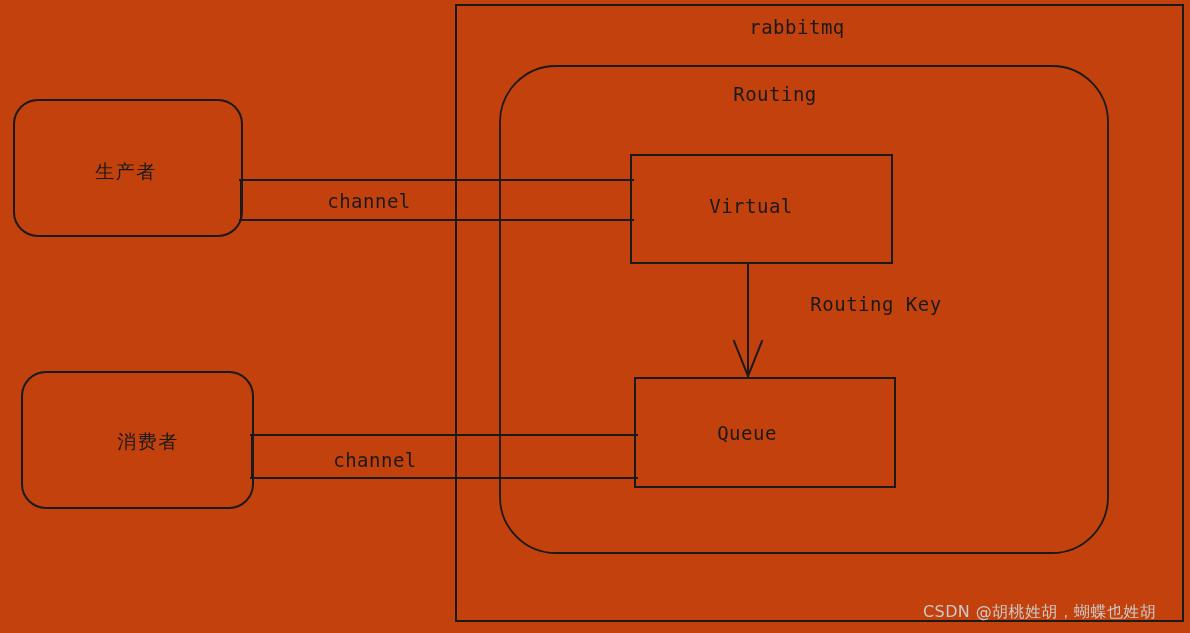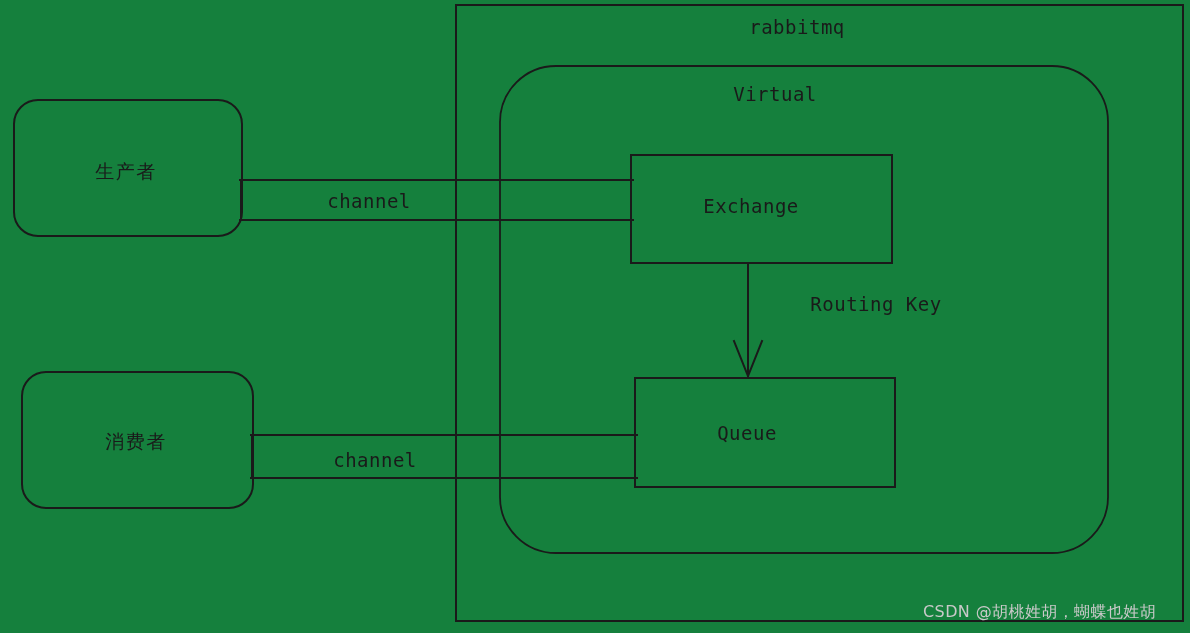--- a/index.html
+++ b/index.html
@@ -8,21 +8,21 @@
     padding: 0;
     background: #ffffff;
   }
   body {
     font-family: "DejaVu Sans Mono", monospace;
   }
   #canvas {
     position: relative;
     width: 1190px;
     height: 633px;
-    background: #15803d;
+    background: #c2410c;
     overflow: hidden;
   }
   #canvas svg {
     position: absolute;
     left: 0;
     top: 0;
   }
   .lbl {
     position: absolute;
     color: #1a1a1a;
@@ -76,31 +76,31 @@
       <line x1="251" y1="478" x2="637" y2="478"></line>
       <line x1="252" y1="435" x2="252" y2="478"></line>
 
       <line x1="748" y1="263" x2="748" y2="376"></line>
       <polyline points="734,341 748,376 762,341" fill="none" stroke-linejoin="miter"></polyline>
     </g>
   </svg>
 
   <div class="lbl" style="left:797px; top:27px;">rabbitmq</div>
 
-  <div class="lbl" style="left:775px; top:94px;">Virtual</div>
+  <div class="lbl" style="left:775px; top:94px;">Routing</div>
 
   <div class="lbl lbl-cjk" style="left:126px; top:172px;">生产者</div>
 
-  <div class="lbl lbl-cjk" style="left:136px; top:442px;">消费者</div>
+  <div class="lbl lbl-cjk" style="left:148px; top:442px;">消费者</div>
 
   <div class="lbl" style="left:369px; top:201px;">channel</div>
 
   <div class="lbl" style="left:375px; top:460px;">channel</div>
 
-  <div class="lbl" style="left:751px; top:206px;">Exchange</div>
+  <div class="lbl" style="left:751px; top:206px;">Virtual</div>
 
   <div class="lbl" style="left:747px; top:433px;text-align:center;">Queue</div>
 
   <div class="lbl" style="left:876px; top:304px;text-align:right;">Routing Key</div>
 
   <div class="watermark" style="left:903px; top:602px;margin-left:20px;">CSDN @胡桃姓胡，蝴蝶也姓胡</div>
 
 </div>
 
 </body></html>

